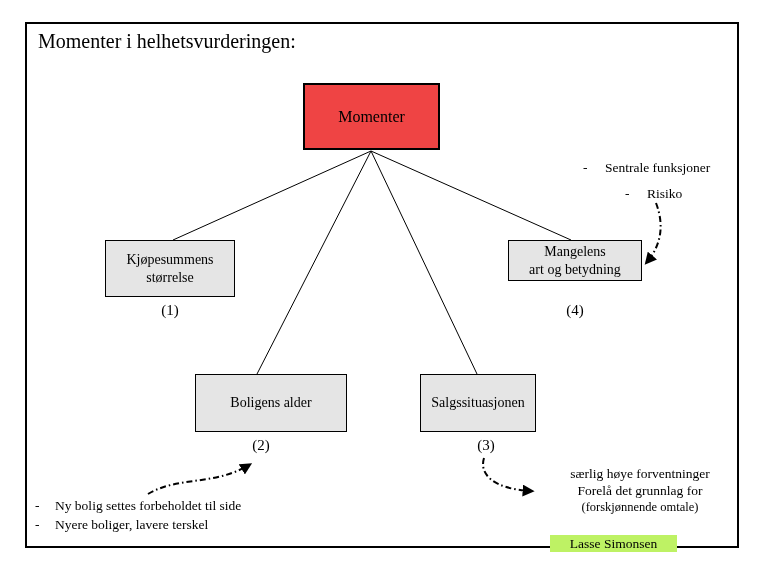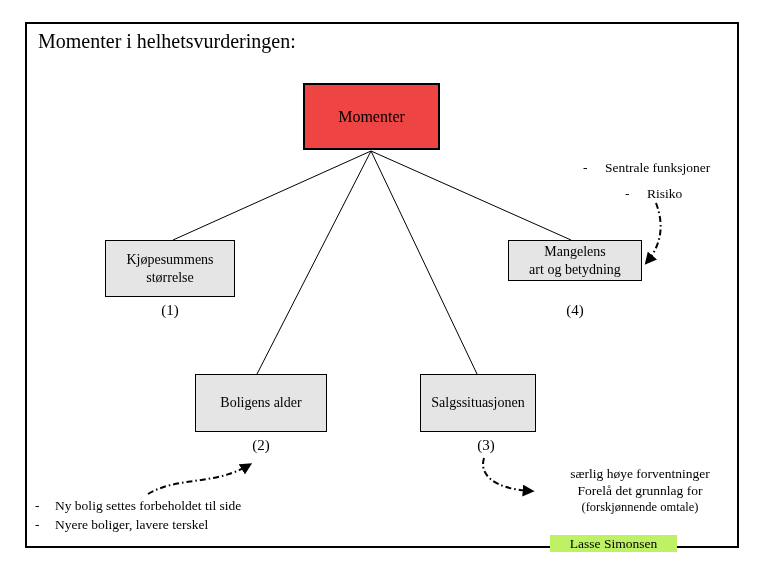--- a/index.html
+++ b/index.html
@@ -85,21 +85,21 @@
     width: 127px;
     text-align: center;
     background: #bef264;
     font-size: 13.5px;
     line-height: 17px;
     z-index: 5;
   }
   
   .root-box   { left: 303px; top: 83px;  width: 137px; height: 67px; }
   .box-1      { left: 105px; top: 240px; width: 130px; height: 57px; }
-  .box-2      { left: 195px; top: 374px; width: 132px; height: 58px; }
+  .box-2      { left: 195px; top: 374px; width: 152px; height: 58px; }
   .box-3      { left: 420px; top: 374px; width: 116px; height: 58px; }
   .box-4      { left: 508px; top: 240px; width: 134px; height: 41px; }
   .num-1      { left: 105px; top: 302px; width: 130px; }
   .num-2      { left: 195px; top: 437px; width: 132px; }
   .num-3      { left: 420px; top: 437px; width: 132px; }
   .num-4      { left: 508px; top: 302px; width: 134px; }
   .tr-1       { left: 583px; top: 160px; }
   .tr-2       { left: 625px; top: 162px; margin-top: 24px; }
   .bl-1       { left: 35px;  top: 498px; }
   .bl-2       { left: 35px;  top: 517px; }

